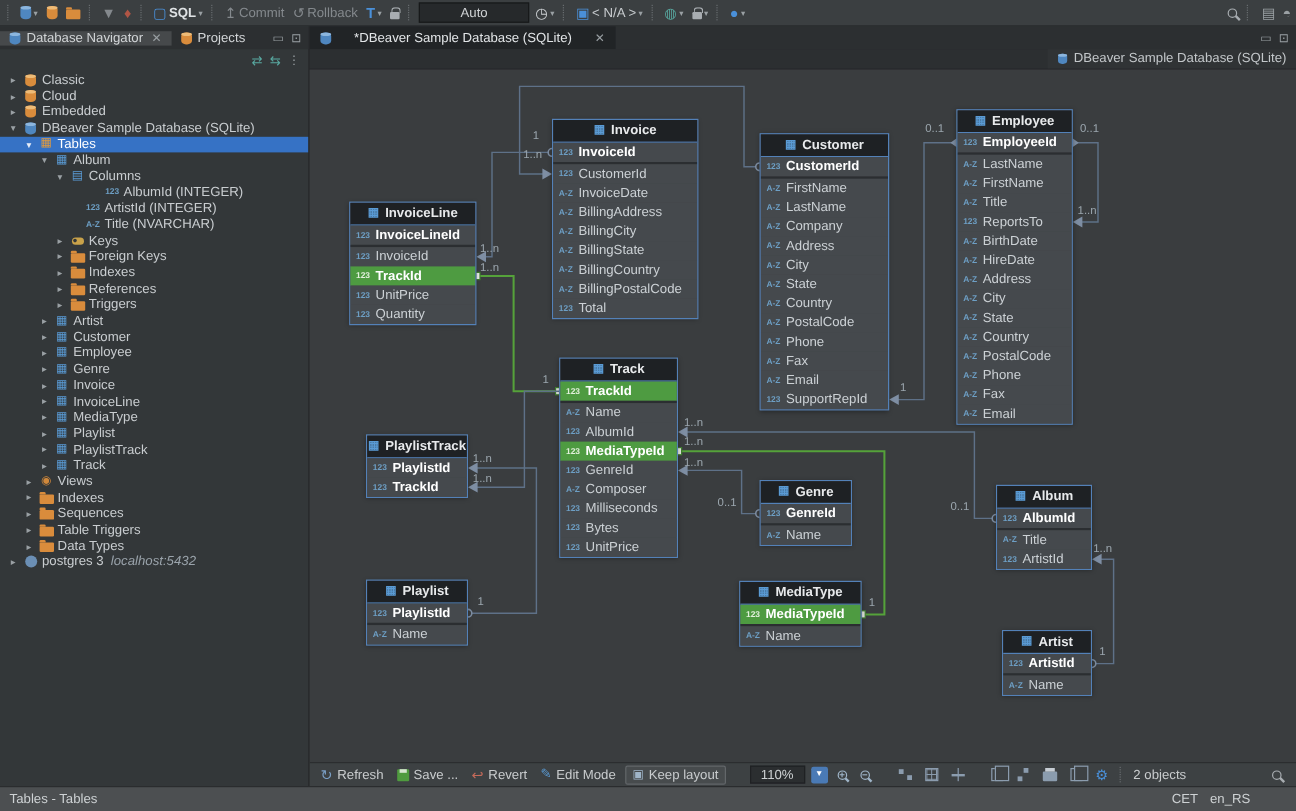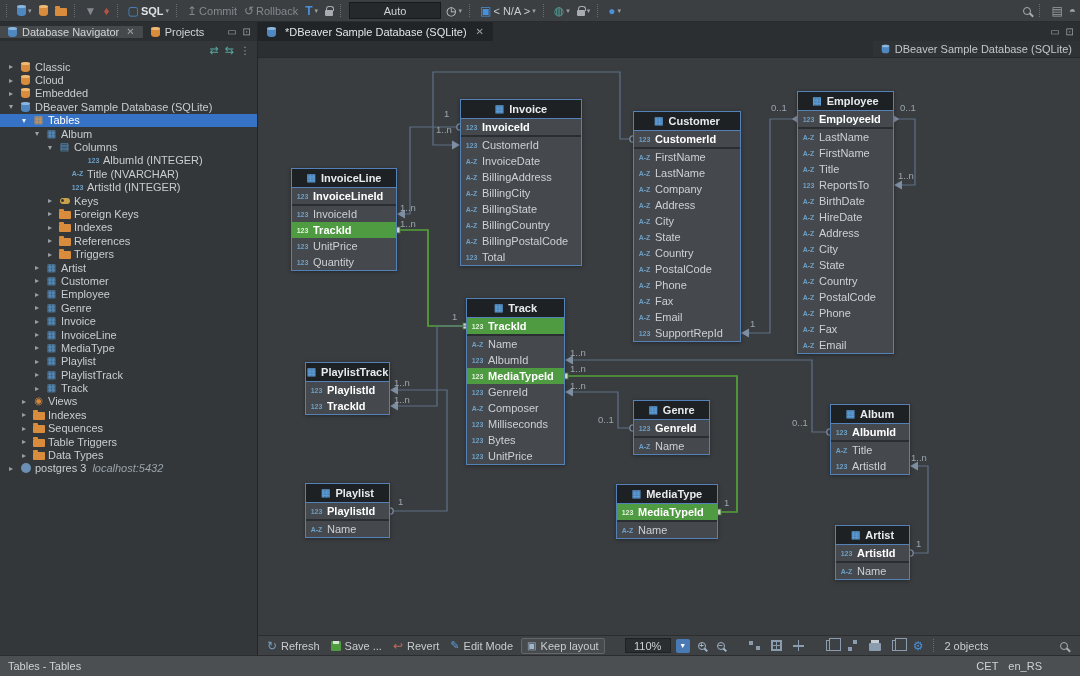--- a/index.html
+++ b/index.html
@@ -68,21 +68,21 @@
   .tcyl.orange { background:#d98c3c; } .tcyl.orange:before { background:#eebb77; }
   .keyico { width:10px; height:6px; background:#c9a24a; border-radius:3px; position:relative; }
   .keyico:before { content:""; position:absolute; left:1px; top:1.5px; width:3px; height:3px;
     border-radius:50%; background:#33373a; }
   .pgico { width:10px; height:10px; border-radius:50%; background:#6b8fb5; }
   .mini-t { font-size:7px; font-weight:bold; color:#6d9fc5; letter-spacing:0; }
 
   
   .main { flex:1; display:flex; flex-direction:column; min-width:0; }
   .editor-tabs { height:19px; background:#2c2f31; display:flex; align-items:stretch; }
-  .etab { display:flex; align-items:center; gap:9px; padding:0 9px; background:#212426; color:#e2e5e7; }
+  .etab { display:flex; align-items:center; gap:19px; padding:0 9px; background:#212426; color:#e2e5e7; }
   .etab .close { color:#9aa0a4; font-size:10px; }
   .editor-tabs .winbtns { margin-left:auto; display:flex; gap:6px; align-items:center; padding-right:6px; color:#9aa0a4; font-size:10px; }
   .subtabs { height:17px; background:#2c2f31; display:flex; align-items:stretch; border-bottom:1px solid #27292b; }
   .subtab { display:flex; align-items:center; gap:4px; padding:0 9px; color:#9ca1a5; background:#3f4345;margin-top:44px; }
   .subtab.active { background:#232628; color:#e2e5e7; }
   .corner { margin-left:auto; display:flex; align-items:center; gap:5px; padding:0 8px;
     background:#303335; color:#c3c7ca; }
 
   
   .canvas { position:relative; flex:1; background:#3a3d3f; overflow:hidden; }
@@ -300,30 +300,30 @@
           <div class="trow" style="padding-left: 74px;">
             <span class="tchev"></span>
             <span class="tico">
               <span class="mini-t">123</span>
             </span>
             <span>AlbumId (INTEGER)</span>
           </div>
           <div class="trow" style="padding-left: 58px;">
             <span class="tchev"></span>
             <span class="tico">
-              <span class="mini-t">A-Z</span>
-            </span>
-            <span>Title (NVARCHAR)</span>
+              <span class="mini-t">123</span>
+            </span>
+            <span>ArtistId (INTEGER)</span>
           </div>
           <div class="trow" style="padding-left: 58px;">
             <span class="tchev"></span>
             <span class="tico">
-              <span class="mini-t">123</span>
-            </span>
-            <span>ArtistId (INTEGER)</span>
+              <span class="mini-t">A-Z</span>
+            </span>
+            <span>Title (NVARCHAR)</span>
           </div>
           <div class="trow" style="padding-left: 45px;">
             <span class="tchev">▸</span>
             <span class="tico">
               <span class="keyico"></span>
             </span>
             <span>Keys</span>
           </div>
           <div class="trow" style="padding-left: 45px;">
             <span class="tchev">▸</span>

